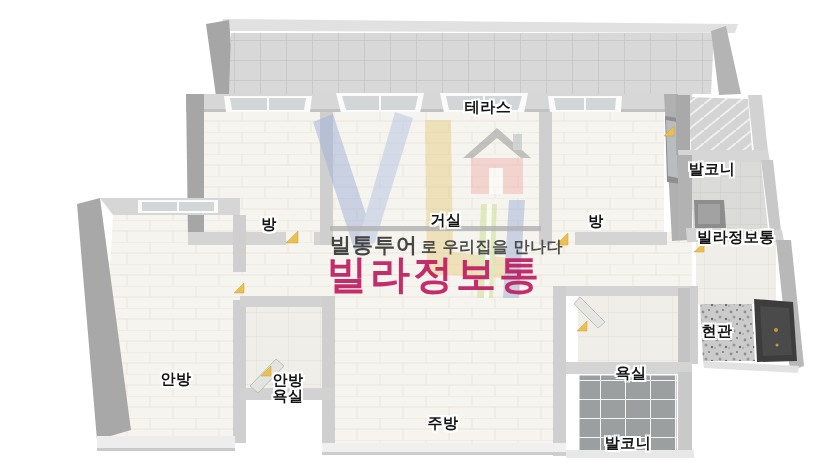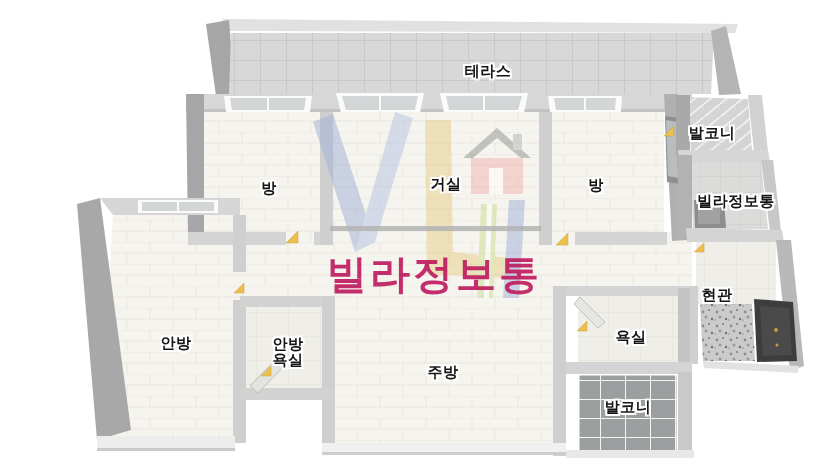--- a/index.html
+++ b/index.html
@@ -6,20 +6,21 @@
   #stage{position:relative;width:840px;height:472px;background:#ffffff;overflow:hidden;
          font-family:"Liberation Sans",sans-serif;}
   #plan-svg{position:absolute;left:0;top:0;}
   
   .room-label{
     position:absolute;transform:translate(-50%,-50%);
     font-family:"Liberation Sans",sans-serif;font-weight:800;font-size:15px;
     color:#141414;letter-spacing:.5px;white-space:nowrap;z-index:30;
     text-shadow:-2px -2px 0 #fff,2px -2px 0 #fff,-2px 2px 0 #fff,2px 2px 0 #fff,
                  0 -2px 0 #fff,0 2px 0 #fff,-2px 0 0 #fff,2px 0 0 #fff;
+    margin-top:36px;
   }
   .room-label.two-line{display:flex;flex-direction:column;align-items:center;line-height:16px;}
   
   .watermark{position:absolute;left:0;top:0;width:840px;height:472px;pointer-events:none;z-index:20;}
   .wm-logo{position:absolute;left:313px;top:112px;opacity:.5;}
   .wm-divider{position:absolute;left:330px;top:226px;width:211px;height:5px;background:#b3b3b3;opacity:.85;}
   .wm-tagline{position:absolute;left:330px;top:234px;white-space:nowrap;opacity:.88;color:#2e2e2e;}
   .wm-tag-bold{font-weight:900;font-size:21px;line-height:1;letter-spacing:1px;}
   .wm-tag-rest{font-weight:800;font-size:16px;line-height:1;margin-left:3px;letter-spacing:.5px;color:#383838;}
   .wm-brand{position:absolute;left:327px;top:254px;font-weight:900;font-size:40px;line-height:1;
@@ -199,32 +200,33 @@
         <polygon points="150,46 184,16 218,46 208,46 184,26 160,46" fill="#8f8f8f"></polygon>
         <rect x="200" y="22" width="9" height="16" fill="#aeb6ba"></rect>
         <rect x="158" y="46" width="52" height="36" fill="#f2b3ae"></rect>
         <rect x="176" y="56" width="14" height="26" fill="#ffffff"></rect>
       </g>
       <polygon points="168,92 184,92 180,186 164,186" fill="#cddf90"></polygon>
       <polygon points="174,92 179,92 176,186 171,186" fill="#ffffff"></polygon>
       <polygon points="196,88 212,88 206,186 190,186" fill="#9fb0d8"></polygon>
     </svg>
     <div class="wm-divider"></div>
+    <div class="wm-tagline"><span class="wm-tag-bold">빌통투어</span><span class="wm-tag-rest">로 우리집을 만나다</span></div>
     <div class="wm-brand">빌라정보통</div>
   </div>
 
   <div class="room-label" style="left:488px;top:71px">테라스</div>
   <div class="room-label" style="left:712px;top:133px">발코니</div>
   <div class="room-label" style="left:736px;top:201px">빌라정보통</div>
   <div class="room-label" style="left:269px;top:188px">방</div>
   <div class="room-label" style="left:446px;top:184px">거실</div>
   <div class="room-label" style="left:596px;top:185px">방</div>
   <div class="room-label" style="left:717px;top:295px">현관</div>
   <div class="room-label" style="left:176px;top:343px">안방</div>
   <div class="room-label two-line" style="left:288px;top:352px">
     <span>안방</span>
     <span>욕실</span>
   </div>
-  <div class="room-label" style="left:443px;top:372px">주방</div>
+  <div class="room-label" style="left:443px;top:387px">주방</div>
   <div class="room-label" style="left:631px;top:337px">욕실</div>
   <div class="room-label" style="left:628px;top:407px">발코니</div>
 
 </div>
 
 </body></html>

